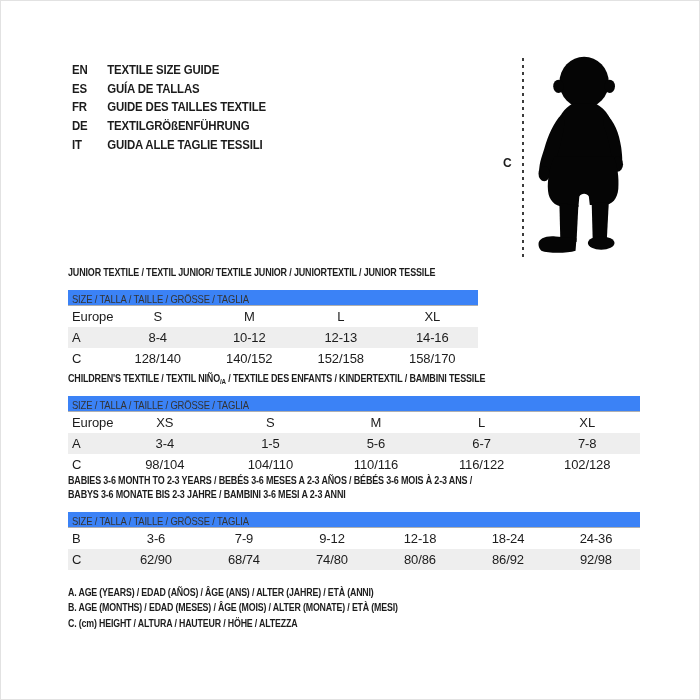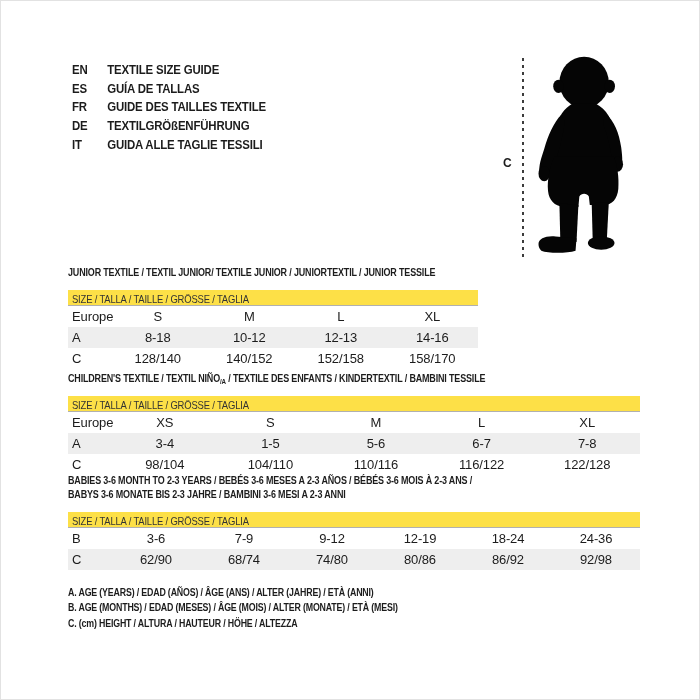--- a/index.html
+++ b/index.html
@@ -15,21 +15,21 @@
   
   .dash-line{position:absolute;left:522px;top:58px;width:2px;height:202px;
     background-image:repeating-linear-gradient(to bottom,#3c3c3c 0px,#3c3c3c 3px,transparent 3px,transparent 7px);}
   .c-label{position:absolute;left:503px;top:156px;font-size:12px;font-weight:bold;}
   .baby-svg{position:absolute;left:529px;top:55px;width:114px;height:206px;}
   
   .sec-title{position:absolute;font-size:11.5px;font-weight:bold;letter-spacing:-0.2px;white-space:nowrap;
     transform:scaleX(0.78);transform-origin:left top;line-height:14px;}
   .sub{font-size:8px;vertical-align:-2px;}
   .table{position:absolute;}
-  .size-bar{height:16px;background:#fde047;color:#333;line-height:16px;padding-left:4px;
+  .size-bar{height:16px;background:#3b82f6;color:#333;line-height:16px;padding-left:4px;
     border-bottom:1px solid #b0b0b0;box-sizing:border-box;white-space:nowrap;}
   .bar-text{display:inline-block;transform:scaleX(0.9);transform-origin:left center;font-size:10.5px;letter-spacing:-0.2px;}
   .trow{display:flex;height:21px;align-items:center;font-size:13px;letter-spacing:-0.1px;}
   .trow .lbl{width:44px;padding-left:4px;box-sizing:border-box;text-align:left;}
   .trow .cell{flex:1;text-align:center;}
   .shade{background:#eeeeee;}
   .t1{left:68px;top:290px;width:410px;}
   .t2{left:68px;top:396px;width:572px;}
   .t3{left:68px;top:512px;width:572px;}
   .title1{left:68px;top:265px;}
@@ -93,21 +93,21 @@
     </div>
     <div class="trow">
       <span class="lbl">Europe</span>
       <span class="cell">S</span>
       <span class="cell">M</span>
       <span class="cell">L</span>
       <span class="cell">XL</span>
     </div>
     <div class="trow shade">
       <span class="lbl">A</span>
-      <span class="cell">8-18</span>
+      <span class="cell">8-4</span>
       <span class="cell">10-12</span>
       <span class="cell">12-13</span>
       <span class="cell">14-16</span>
     </div>
     <div class="trow">
       <span class="lbl">C</span>
       <span class="cell">128/140</span>
       <span class="cell">140/152</span>
       <span class="cell">152/158</span>
       <span class="cell">158/170</span>
@@ -136,38 +136,38 @@
       <span class="cell">5-6</span>
       <span class="cell">6-7</span>
       <span class="cell">7-8</span>
     </div>
     <div class="trow">
       <span class="lbl">C</span>
       <span class="cell">98/104</span>
       <span class="cell">104/110</span>
       <span class="cell">110/116</span>
       <span class="cell">116/122</span>
-      <span class="cell">122/128</span>
+      <span class="cell">102/128</span>
     </div>
   </div>
 
   <div class="sec-title title3">
     <div>BABIES 3-6 MONTH TO 2-3 YEARS / BEBÉS 3-6 MESES A 2-3 AÑOS / BÉBÉS 3-6 MOIS À 2-3 ANS /</div>
     <div>BABYS 3-6 MONATE BIS 2-3 JAHRE / BAMBINI 3-6 MESI A 2-3 ANNI</div>
   </div>
   <div class="table t3">
     <div class="size-bar">
       <span class="bar-text">SIZE / TALLA / TAILLE / GRÖSSE / TAGLIA</span>
     </div>
     <div class="trow">
       <span class="lbl">B</span>
       <span class="cell">3-6</span>
       <span class="cell">7-9</span>
       <span class="cell">9-12</span>
-      <span class="cell">12-19</span>
+      <span class="cell">12-18</span>
       <span class="cell">18-24</span>
       <span class="cell">24-36</span>
     </div>
     <div class="trow shade">
       <span class="lbl">C</span>
       <span class="cell">62/90</span>
       <span class="cell">68/74</span>
       <span class="cell">74/80</span>
       <span class="cell">80/86</span>
       <span class="cell">86/92</span>

